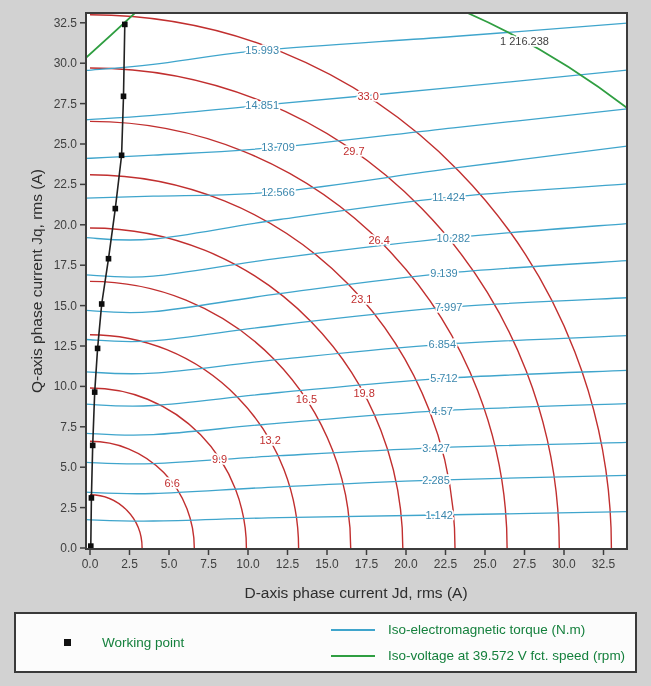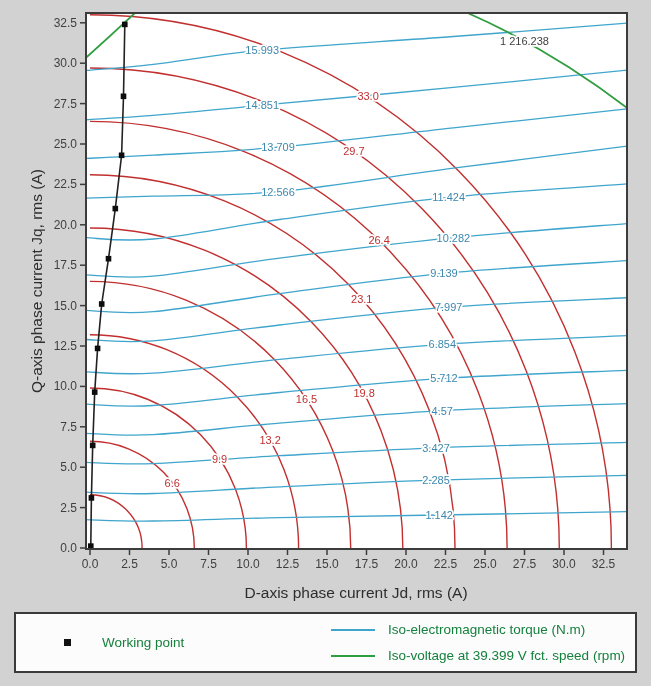--- a/index.html
+++ b/index.html
@@ -187,17 +187,17 @@
       <div class="lg-item">
         <span class="lg-marker-zone">
             <span class="lg-line" id="lgline2" style="background: rgb(63, 165, 204);"></span>
           </span>
         <span class="lg-label">Iso-electromagnetic torque (N.m)</span>
       </div>
       <div class="lg-item">
         <span class="lg-marker-zone">
             <span class="lg-line" id="lgline3" style="background: rgb(47, 158, 65);"></span>
           </span>
-        <span class="lg-label">Iso-voltage at 39.399 V fct. speed (rpm)</span>
+        <span class="lg-label">Iso-voltage at 39.572 V fct. speed (rpm)</span>
       </div>
     </div>
   </div>
 </div>
 
 </body></html>

